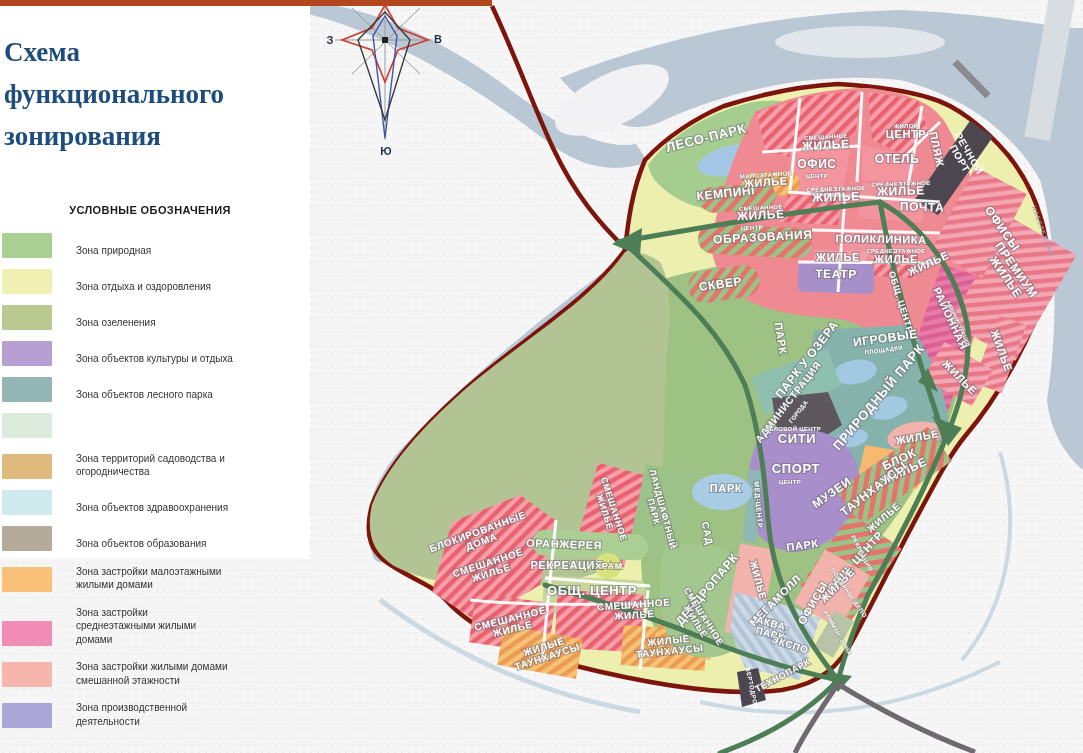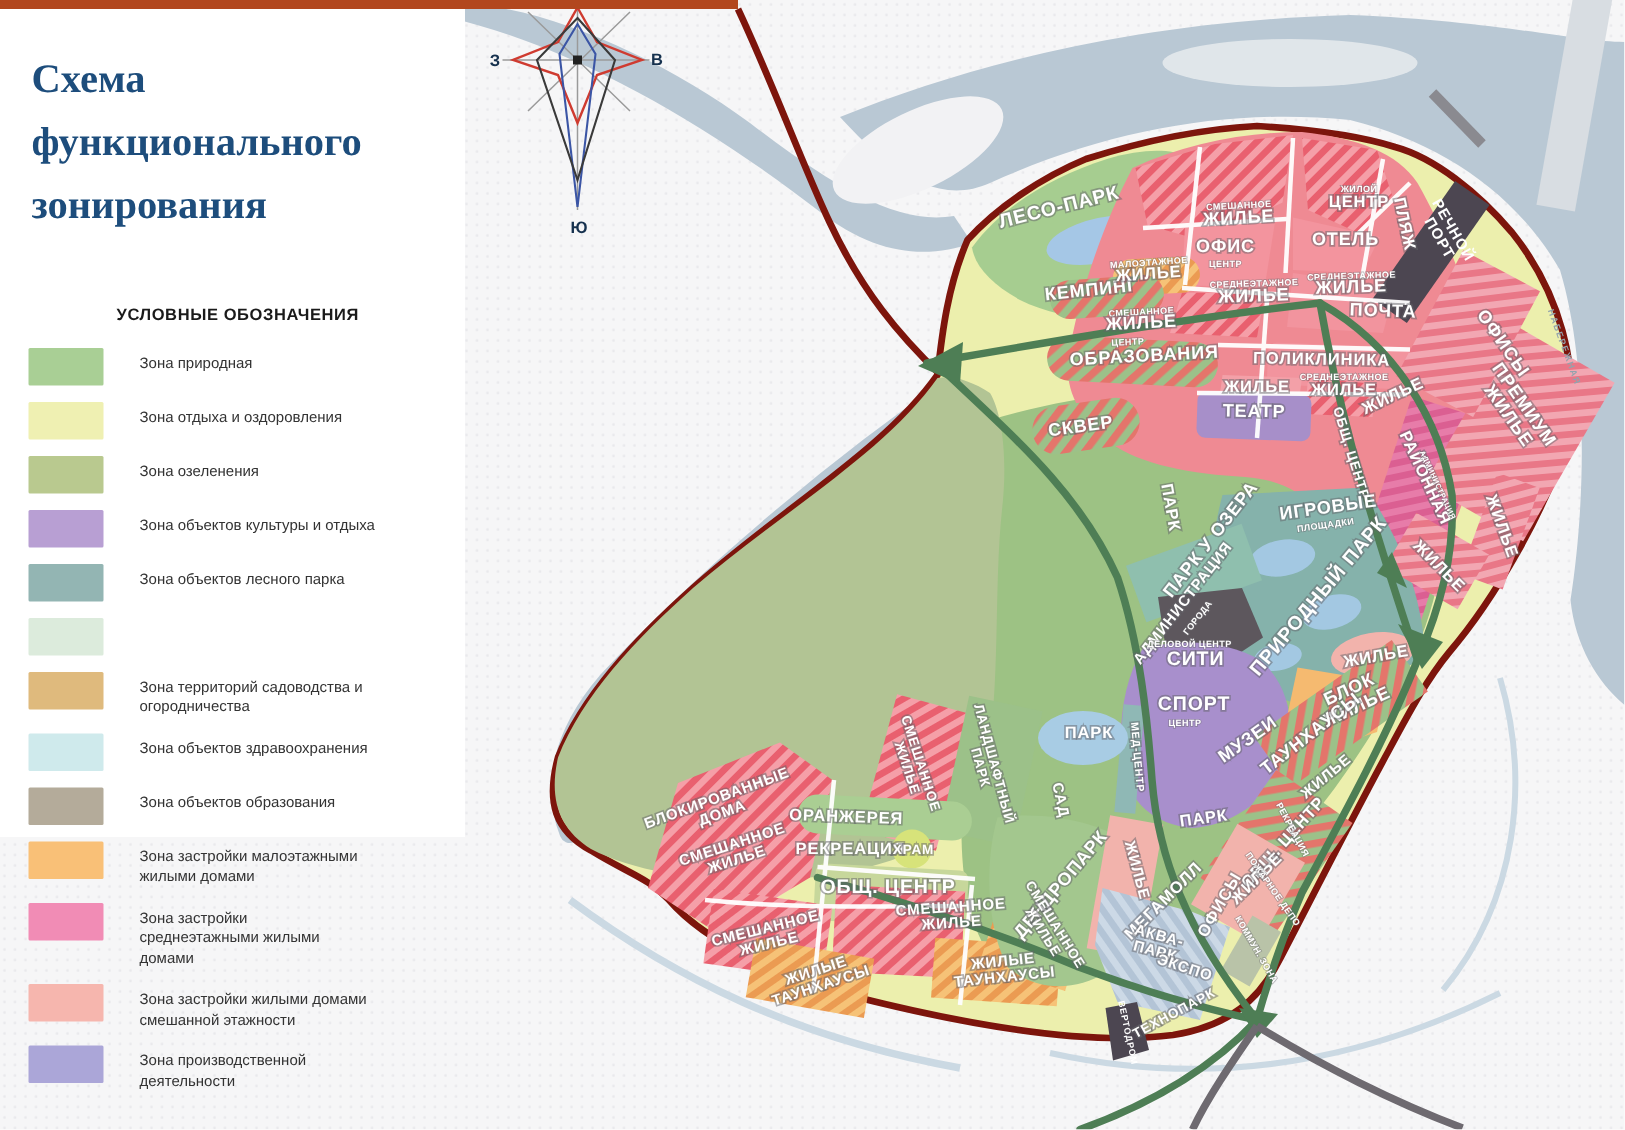--- a/index.html
+++ b/index.html
@@ -1,25 +1,25 @@
 <!DOCTYPE html>
 <html><head>
 <meta charset="utf-8">
 <style>
   html,body{margin:0;padding:0;width:1083px;height:753px;overflow:hidden;background:#fff;
     font-family:"Liberation Sans",sans-serif;}
   #stage{position:relative;width:1083px;height:753px;background:#f6f6f7;}
   
   #sidebar{position:absolute;left:0;top:0;width:310px;height:558px;background:#ffffff;z-index:5;
-    box-sizing:border-box;padding:18px 14px 0 19px;}
+    box-sizing:border-box;padding:18px 14px 0 2px;}
   #topbar{position:absolute;left:0;top:0;width:492px;height:6px;z-index:7;}
   #title{font-family:"Liberation Serif",serif;font-weight:bold;font-size:27px;line-height:1.55;
     color:#1d4d7c;white-space:pre-line;margin:14px 0 0 2px;}
   #legend-header{font-size:11px;font-weight:bold;color:#1a1a1a;letter-spacing:.4px;margin:46px 0 16px 2px;text-align:center;}
-  .legend-row{display:flex;align-items:flex-start;margin-bottom:10px;min-height:26px;}
+  .legend-row{display:flex;align-items:flex-end;margin-bottom:10px;min-height:26px;}
   .legend-swatch{width:50px;height:25px;flex:0 0 50px;margin-right:24px;border-radius:1px;}
   .legend-label{font-size:10px;color:#333;line-height:1.35;white-space:pre-line;padding-top:4px;}
   
   #map{position:absolute;left:0;top:0;width:1083px;height:753px;}
   text{font-family:"Liberation Sans",sans-serif;}
   .lbl{fill:#ffffff;font-weight:bold;letter-spacing:.6px;paint-order:stroke;stroke:rgba(100,100,105,.5);stroke-width:2.2px;}
   .sub{fill:#ffffff;font-weight:bold;letter-spacing:.3px;paint-order:stroke;stroke:rgba(110,110,115,.45);stroke-width:1.2px;}
   .dark{fill:#93a3ad;font-weight:bold;letter-spacing:1px;}
   .ondark{fill:#ffffff;font-weight:bold;letter-spacing:.6px;}
   .compass-label{fill:#16314e;font-weight:bold;font-size:11px;}

